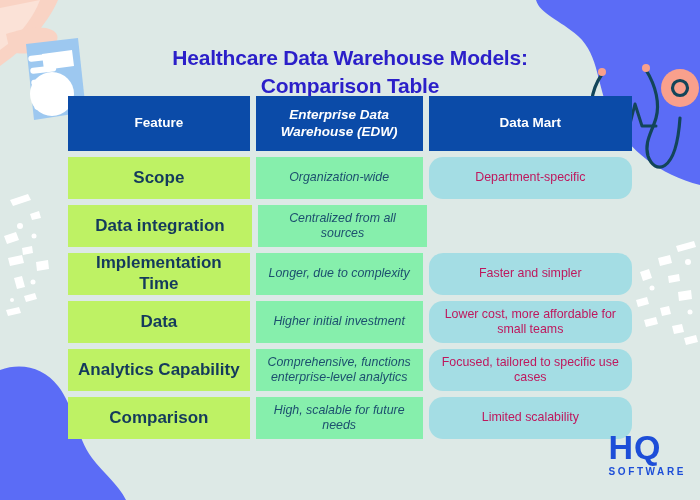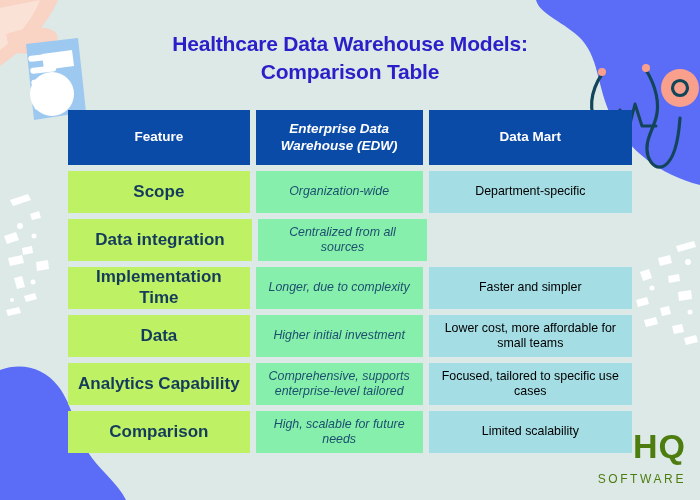--- a/index.html
+++ b/index.html
@@ -10,35 +10,35 @@
     position:relative;
     overflow:hidden;
   }
 
   
   #decor { position:absolute; inset:0; width:700px; height:500px; z-index:0; }
 
   
   .title {
     position:absolute;
-    top:30px; left:0; width:700px;
+    top:44px; left:0; width:700px;
     text-align:center;
     z-index:3;
     color:#2B1FC9;
     font-size:21px;
     font-weight:bold;
     line-height:1.35;
     letter-spacing:-0.2px;
   }
   .title .ln { display:block; }
 
   
   .table {
     position:absolute;
-    left:68px; top:110px;
+    left:68px; top:96px;
     width:564px;
     z-index:3;
     display:flex;
     flex-direction:column;
     gap:6px;
   }
   .row { display:flex; gap:6px; }
 
   .cell {
     display:flex;
@@ -63,41 +63,41 @@
 
   
   .row-body .cell { height:42px; font-size:12.4px; }
   .row-body .c1 {
     background:#bef264;
     color:#143A5C;
     font-weight:bold;
     font-size:17px;
   }
   .row-body .c2 { background:#86efac; color:#1C4F6E; }
-  .row-body .c3 { background:#A4DDE4; color:#000000; }
+  .row-body .c3 { background:#A4DDE4; color:#be185d;border-radius:14px; }
 
   
   .logo {
     position:absolute;
-    right:14px; bottom:14px;
+    right:14px; bottom:23px;
     z-index:4;
-    text-align:right;
-    color:#4d7c0f;
+    text-align:left;
+    color:#1d4ed8;
   }
   .logo-mark {
     font-size:34px;
     font-weight:bold;
     letter-spacing:1px;
     line-height:1;
   }
   .logo-sub {
-    font-size:12px;
-    font-weight:normal;
+    font-size:10px;
+    font-weight:bold;
     letter-spacing:2.6px;
-    margin-top:9px;
+    margin-top:2px;
   }
 </style>
 </head>
 <body>
 
 <svg id="decor" viewBox="0 0 700 500">
 
   <rect x="0" y="0" width="700" height="500" fill="#DDE9E6"></rect>
 
   <path fill="#5B6CF6" d="M700,0 L700,185 C660,175 628,150 612,118
@@ -206,21 +206,21 @@
   </div>
 
   <div class="row row-body">
     <div class="cell c1">Data</div>
     <div class="cell c2">Higher initial investment</div>
     <div class="cell c3">Lower cost, more affordable for small teams</div>
   </div>
 
   <div class="row row-body">
     <div class="cell c1">Analytics Capability</div>
-    <div class="cell c2">Comprehensive, supports enterprise-level tailored</div>
+    <div class="cell c2">Comprehensive, functions enterprise-level analytics</div>
     <div class="cell c3">Focused, tailored to specific use cases</div>
   </div>
 
   <div class="row row-body">
     <div class="cell c1">Comparison</div>
     <div class="cell c2">High, scalable for future needs</div>
     <div class="cell c3">Limited scalability</div>
   </div>
 
 </div>

